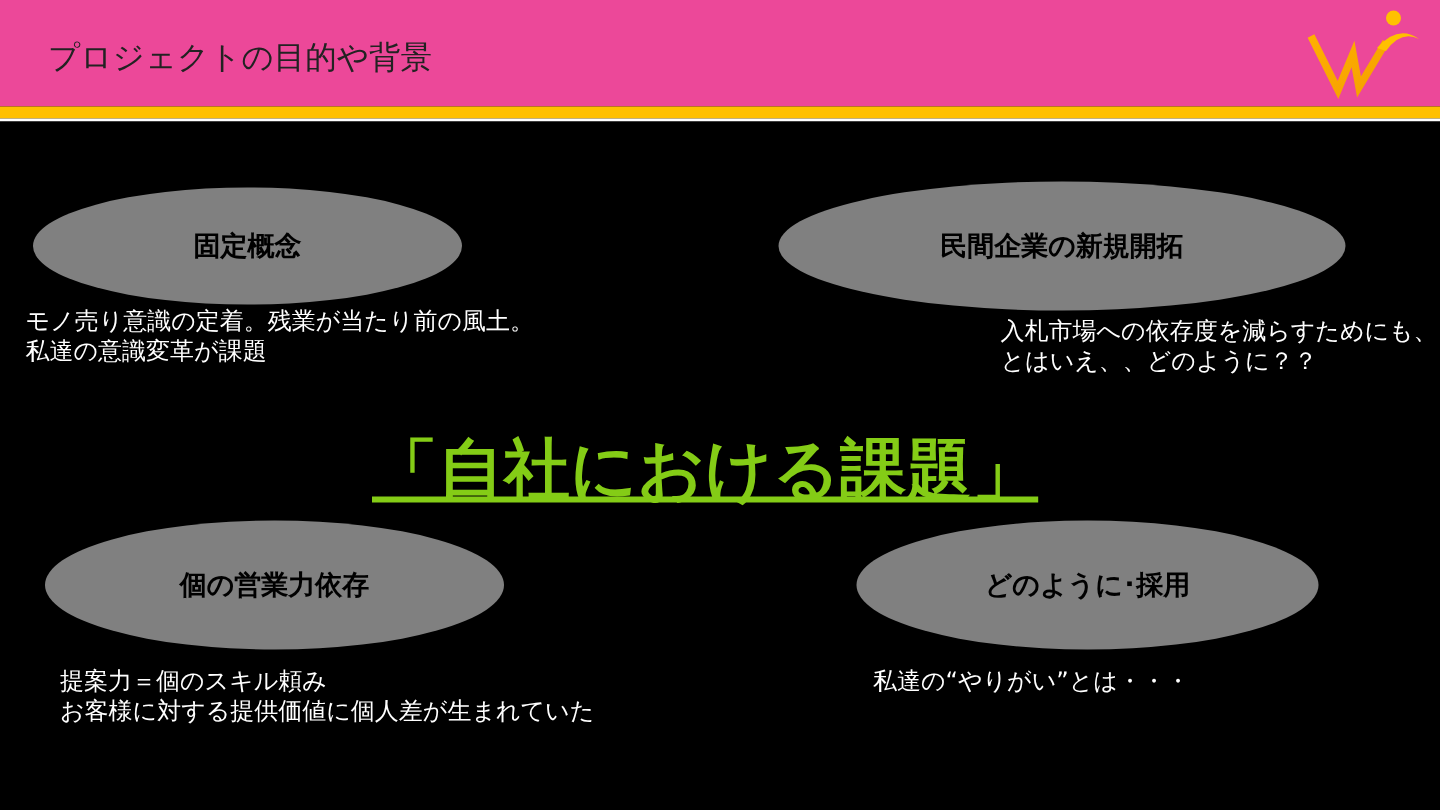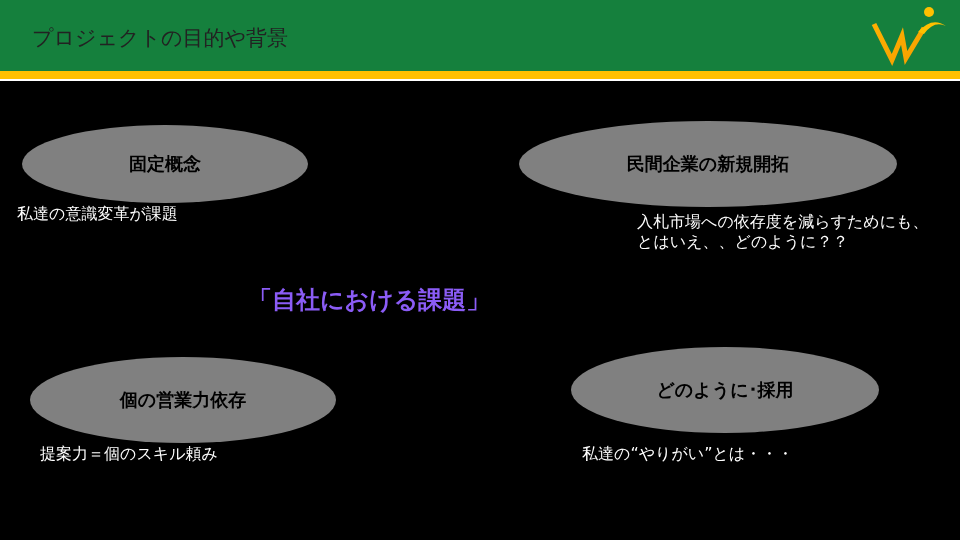--- a/index.html
+++ b/index.html
@@ -1,25 +1,25 @@
 <!DOCTYPE html>
 <html><head>
 <meta charset="utf-8">
 <style>
   html, body { margin:0; padding:0; }
   body { width:960px; height:540px; overflow:hidden; position:relative; background:#000; font-family:"DejaVu Sans", sans-serif; }
-  .header { position:absolute; left:0; top:0; width:960px; height:71px; background:#15803d; }
+  .header { position:absolute; left:0; top:0; width:960px; height:71px; background:#ec4899; }
   .title { position:absolute; left:32px; top:24px; font-size:21px; color:#222; letter-spacing:0px; }
   .band { position:absolute; left:0; top:71px; width:960px; height:8px; background:#FFC000; }
   .band-line { position:absolute; left:0; top:79px; width:960px; height:2px; background:#fff; }
   .main { position:absolute; left:0; top:81px; width:960px; height:459px; background:#000; }
   .logo { position:absolute; left:868px; top:2px; width:80px; height:64px; }
   .ellipse { position:absolute; background:#808080; border-radius:50%; display:flex; align-items:center; justify-content:center; color:#000000; font-weight:bold; font-size:18px; }
   .desc { position:absolute; color:#fff; font-size:16px; line-height:20px; white-space:nowrap; }
-  .center-title { position:absolute; color:#8b5cf6; font-weight:bold; font-size:24px; white-space:nowrap; }
+  .center-title { position:absolute; color:#84cc16; font-weight:bold; font-size:44px; white-space:nowrap;text-decoration:underline; }
 </style>
 </head>
 <body>
 
 <div class="header">
   <div class="title">プロジェクトの目的や背景</div>
   <svg class="logo" viewBox="0 0 80 64">
     <defs>
       <linearGradient id="lg" x1="0" y1="0" x2="1" y2="1">
         <stop offset="0" stop-color="#FFB000"></stop>
@@ -32,38 +32,40 @@
   </svg>
 </div>
 <div class="band"></div>
 <div class="band-line"></div>
 <div class="main"></div>
 
 <div class="ellipse" style="left:22px; top:125px; width:286px; height:78px;">
   <span>固定概念</span>
 </div>
 <div class="desc" style="left:17px; top:204px;">
+  <div>モノ売り意識の定着。残業が当たり前の風土。</div>
   <div>私達の意識変革が課題</div>
 </div>
 
 <div class="ellipse" style="left:519px; top:121px; width:378px; height:86px;">
   <span>民間企業の新規開拓</span>
 </div>
-<div class="desc" style="left:637px; top:212px;">
+<div class="desc" style="left:667px; top:212px;font-family:Liberation Mono, monospace;">
   <div>入札市場への依存度を減らすためにも、</div>
   <div>とはいえ、、どのように？？</div>
 </div>
 
 <div class="center-title" style="left:248px; top:284px;">「自社における課題」</div>
 
-<div class="ellipse" style="left:30px; top:357px; width:306px; height:86px;">
+<div class="ellipse" style="left:30px; top:347px; width:306px; height:86px;">
   <span>個の営業力依存</span>
 </div>
 <div class="desc" style="left:40px; top:444px;">
   <div>提案力＝個のスキル頼み</div>
+  <div>お客様に対する提供価値に個人差が生まれていた</div>
 </div>
 
 <div class="ellipse" style="left:571px; top:347px; width:308px; height:86px;">
   <span>どのように･採用</span>
 </div>
 <div class="desc" style="left:582px; top:444px;">
   <div>私達の“やりがい”とは・・・</div>
 </div>
 
 </body></html>

